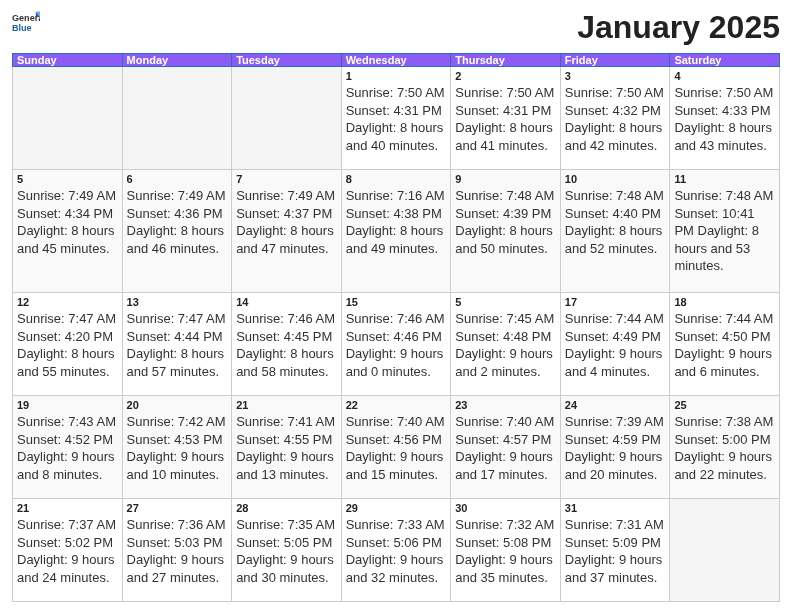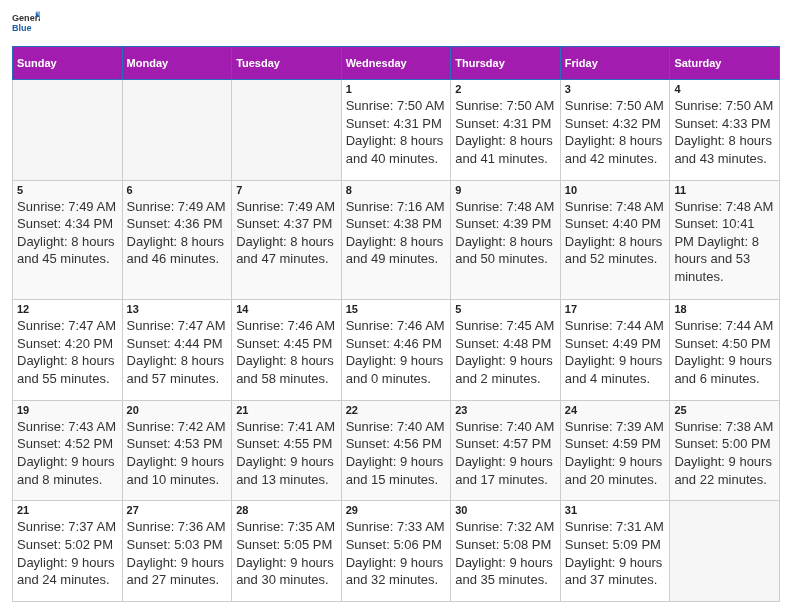--- a/index.html
+++ b/index.html
@@ -46,25 +46,25 @@
       color: #555;
     }
     .calendar {
       flex: 1;
       border: 1px solid #ccc;
       border-collapse: collapse;
       width: 100%;
       table-layout: fixed;
     }
     .calendar th {
-      background: #a21caf;
+      background: #8b5cf6;
       color: #fff;
       font-size: 11px;
       font-weight: bold;
-      padding: 10px 4px;
+      padding: 0 4px;
       text-align: left;
       border: 1px solid #2a6ebb;
     }
     .calendar td {
       vertical-align: top;
       border: 1px solid #ccc;
       padding: 3px 4px;
       font-size: 9px;
       color: #222;
       background: #fff;
@@ -95,20 +95,21 @@
   <div class="header">
     <div class="logo">
       <svg class="logo-icon" viewBox="0 0 40 40" width="40" height="40">
     <text x="0" y="16" font-size="13" font-weight="bold" fill="#333" font-family="Arial">General</text>
     <text x="0" y="30" font-size="13" font-weight="bold" fill="#1a5fa8" font-family="Arial">Blue</text>
     <polygon points="34,2 40,10 34,10" fill="#1a5fa8"></polygon>
     <polygon points="34,2 40,2 40,10" fill="#7ab0d8"></polygon>
   </svg>
     </div>
     <div class="title-block">
+      <div class="main-title">January 2025</div>
     </div>
   </div>
 
   <table class="calendar">
     <thead>
       <tr>
         <th>Sunday</th>
         <th>Monday</th>
         <th>Tuesday</th>
         <th>Wednesday</th>

